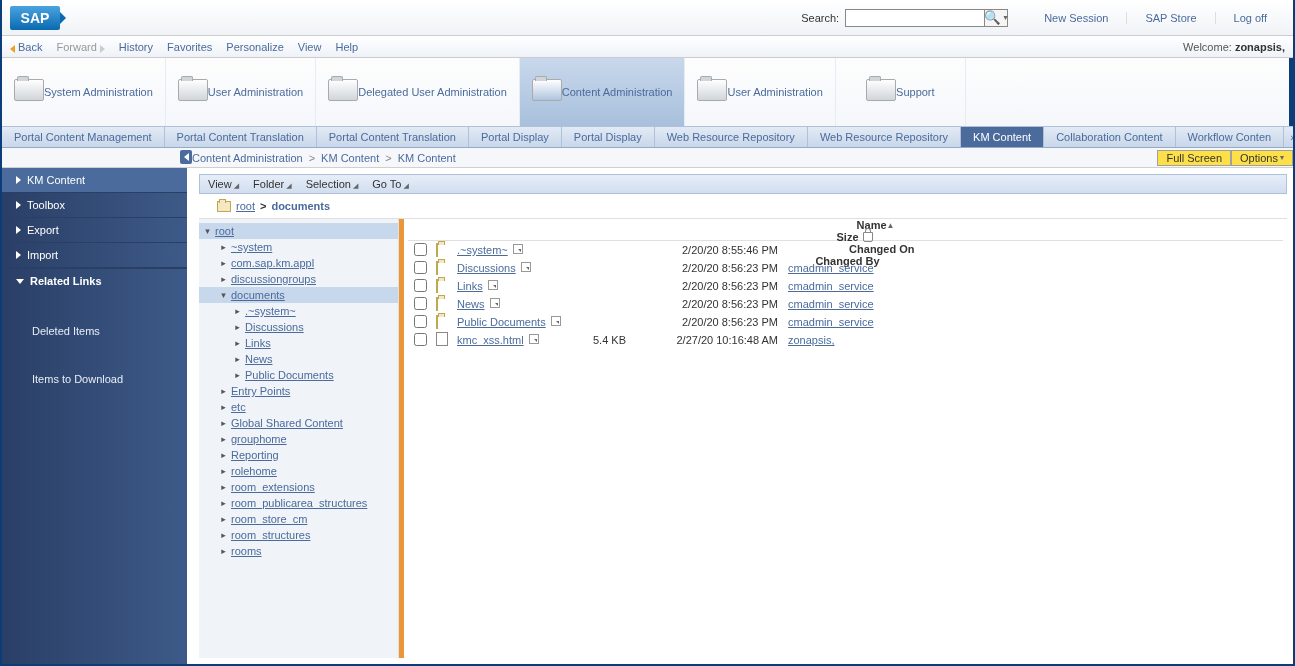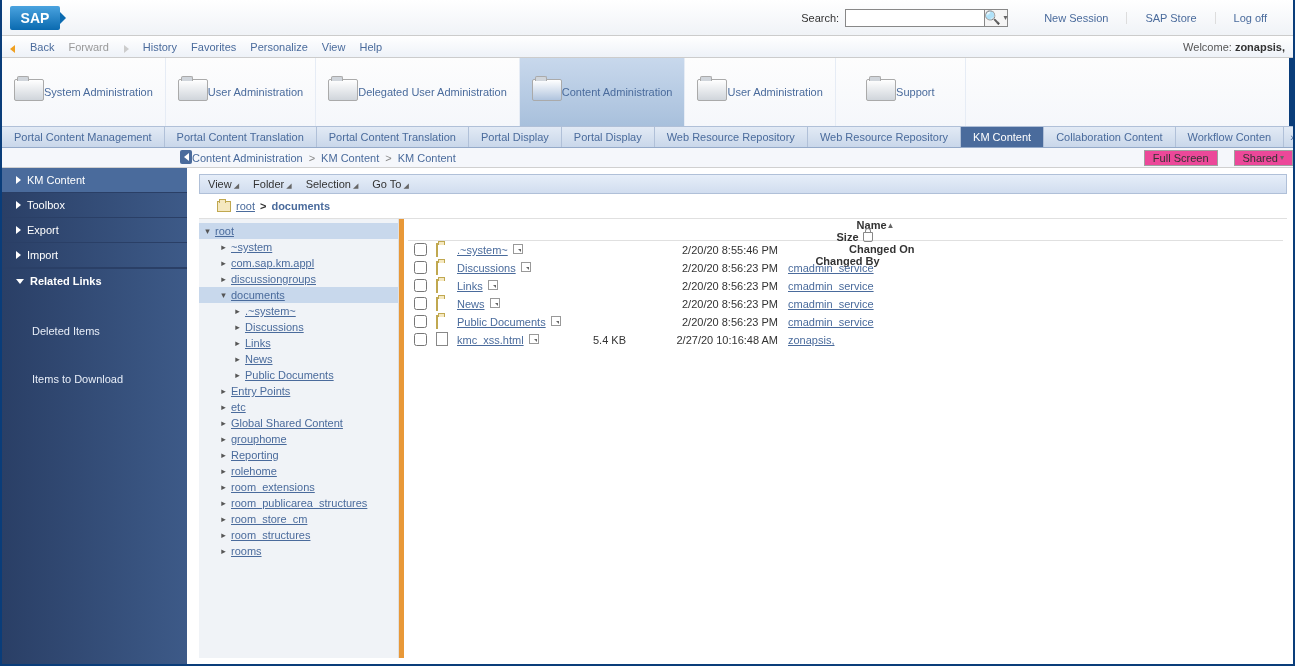--- a/index.html
+++ b/index.html
@@ -14,21 +14,21 @@
 .search-label { font-size: 11px; margin-right: 6px; color: #333; }
 .search-input { width: 140px; height: 18px; border: 1px solid #888; font-size: 11px; padding: 1px 3px; }
 .search-btn { width: 24px; height: 18px; border: 1px solid #888; background: #f5f5f5; display: flex; align-items: center; justify-content: center; margin-left: -1px; }
 .caret-down::after { content: "▾"; font-size: 8px; margin-left: 2px; color: #666; }
 .toplinks { display: flex; gap: 0; margin-left: 18px; }
 .toplinks span { padding: 0 18px; color: #4a6b9c; cursor: pointer; border-left: 1px solid #ddd; font-size: 11px; }
 .toplinks span:first-child { border-left: none; }
 
 
 .navrow { height: 22px; background: linear-gradient(#fff, #eef2f8); border-bottom: 1px solid #ccc; display: flex; align-items: center; padding: 0 8px; font-size: 11px; }
-.navrow .nav-item { margin-right: 14px; color: #4a6b9c; cursor: pointer; display: flex; align-items: flex-end; gap: 12px; }
+.navrow .nav-item { margin-right: 14px; color: #4a6b9c; cursor: pointer; display: flex; align-items: flex-end; }
 .navrow .nav-item.dis { color: #999; cursor: default; }
 .tri-left { width: 0; height: 0; border-top: 4px solid transparent; border-bottom: 4px solid transparent; border-right: 5px solid #f0a020; margin-right: 3px; }
 .tri-right { width: 0; height: 0; border-top: 4px solid transparent; border-bottom: 4px solid transparent; border-left: 5px solid #ccc; margin-left: 3px; }
 .welcome { margin-left: auto; color: #555; }
 .welcome b { color: #333; }
 
 
 .bignav { height: 68px; display: flex; }
 .bignav .bigtab { min-width: 130px; padding: 0 12px; display: flex; flex-direction: row; align-items: center; justify-content: center; border-right: 1px solid #e6ecf5; cursor: pointer; background: linear-gradient(#fdfdfd, #f5f7fb); }
 .bignav .bigtab.active { background: linear-gradient(#c8d8ec, #a8c0dc); position: relative; }
@@ -42,21 +42,21 @@
 .subnav { height: 22px; background: linear-gradient(#e2eaf5, #c9d7ea); border-top: 1px solid #b0c0d8; border-bottom: 1px solid #95aac9; display: flex; align-items: center; font-size: 11px; overflow: hidden; }
 .subnav .subtab { padding: 0 12px; height: 100%; display: flex; align-items: center; color: #4a6b9c; border-right: 1px solid #b0c0d8; cursor: pointer; white-space: nowrap; }
 .subnav .subtab.active { background: #4a6b9c; color: #fff; }
 .subnav .more { margin-left: auto; padding: 0 6px; color: #4a6b9c; cursor: pointer; }
 
 
 .crumbbar { height: 20px; background: #f5f7fb; border-bottom: 1px solid #d0d0d0; display: flex; align-items: center; padding-left: 190px; font-size: 11px; }
 .crumbbar .bc { color: #4a6b9c; }
 .crumbbar .sep { margin: 0 6px; color: #888; }
 .crumbbar .right { margin-left: auto; display: flex; }
-.crumbbar .right .btn { border: 1px solid #a0a0a0; background: #ec4899; padding: 1px 8px; font-size: 11px; cursor: pointer; margin-left: 16px; display: flex; align-items: center; }
+.crumbbar .right .btn { border: 1px solid #a0a0a0; background: #fde047; padding: 1px 8px; font-size: 11px; cursor: pointer; margin-left: 0; display: flex; align-items: center; }
 .collapse-handle { position: absolute; left: 178px; top: 150px; width: 12px; height: 14px; background: #4a6b9c; border-radius: 2px; z-index: 50; display: flex; align-items: center; justify-content: center; }
 .collapse-handle::after { content: ""; width:0; height:0; border-top: 4px solid transparent; border-bottom: 4px solid transparent; border-right: 5px solid #fff; }
 
 
 .main { display: flex; height: calc(666px - 36px - 22px - 68px - 22px - 20px - 2px); }
 .leftpanel { width: 185px; background: linear-gradient(to right, #2a3f66, #3d5a88); color: #fff; font-size: 11px; }
 .leftpanel .l-item { padding: 6px 14px; border-bottom: 1px solid #2a3f66; cursor: pointer; display: flex; align-items: center; }
 .leftpanel .l-item.active { background: #4a6b9c; }
 .leftpanel .l-item .tri { margin-right: 6px; width:0;height:0; border-top:4px solid transparent; border-bottom:4px solid transparent; border-left:5px solid #fff; }
 .leftpanel .rel-head { padding: 6px 14px; font-weight: bold; border-top: 1px solid #2a3f66; display:flex; align-items:center; }
@@ -180,21 +180,21 @@
 
 <div class="crumbbar">
   <span class="bc">Content Administration</span>
     <span class="sep">&gt;</span>
   <span class="bc">KM Content</span>
     <span class="sep">&gt;</span>
   <span class="bc">KM Content</span>
   <div class="right">
     <span class="btn">Full Screen</span>
     <span class="btn caret-down">
-        <span>Shared</span>
+        <span>Options</span>
       </span>
   </div>
 </div>
 
 <div class="main">
   <div class="leftpanel" id="leftnav">
       <div class="l-item active"><span class="tri"></span>KM Content</div>
       <div class="l-item"><span class="tri"></span>Toolbox</div>
       <div class="l-item"><span class="tri"></span>Export</div>
       <div class="l-item"><span class="tri"></span>Import</div>

